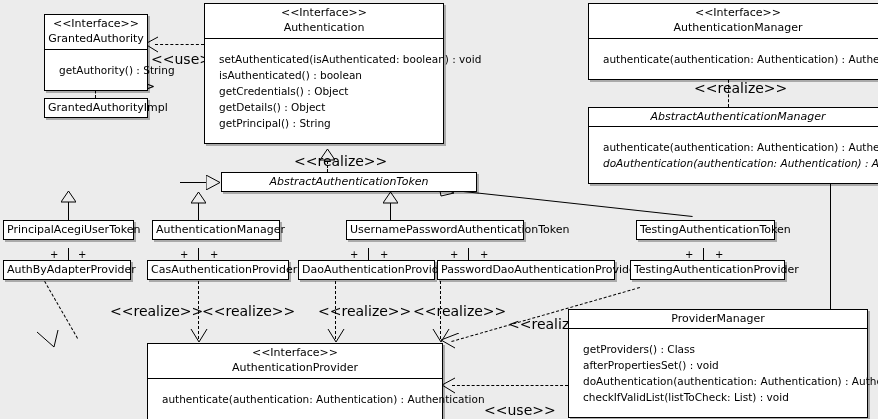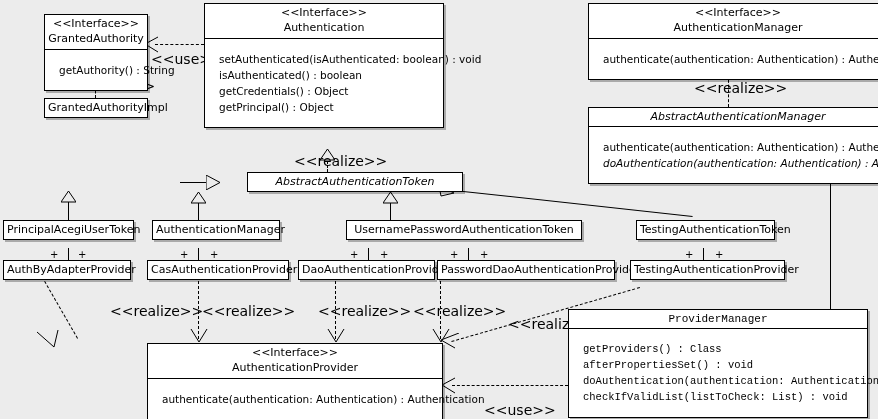--- a/index.html
+++ b/index.html
@@ -287,21 +287,22 @@
 
   <div class="uml-box" style="left:204px; top:3px; width:240px;">
     <div class="hdr">
       <span class="stereo">&lt;&lt;Interface&gt;&gt;</span>
       <span class="cname">Authentication</span>
     </div>
     <div class="compartment">
       <div class="member">setAuthenticated(isAuthenticated: boolean) : void</div>
       <div class="member">isAuthenticated() : boolean</div>
       <div class="member">getCredentials() : Object</div>
-      <div class="member">getPrincipal() : Object</div>
+      <div class="member">getDetails() : Object</div>
+      <div class="member">getPrincipal() : String</div>
     </div>
   </div>
 
   <div class="uml-box" style="left:588px; top:3px; width:300px;">
     <div class="hdr">
       <span class="stereo">&lt;&lt;Interface&gt;&gt;</span>
       <span class="cname">AuthenticationManager</span>
     </div>
     <div class="compartment">
       <div class="member">authenticate(authentication: Authentication) : Authentication</div>
@@ -310,33 +311,33 @@
 
   <div class="uml-box" style="left:588px; top:107px; width:300px;">
     <div class="plain-title abstract">AbstractAuthenticationManager</div>
     <div class="compartment">
       <div class="member">authenticate(authentication: Authentication) : Authentication</div>
       <div class="member abstract">doAuthentication(authentication: Authentication) : Authentication</div>
     </div>
   </div>
 
 
-  <div class="uml-box" style="left:221px; top:172px; width:216px;margin-left:26px;">
+  <div class="uml-box" style="left:221px; top:172px; width:256px;">
     <div class="plain-title abstract">AbstractAuthenticationToken</div>
   </div>
 
   <div class="uml-box" style="left:3px; top:220px; width:131px;">
     <div class="plain-title">PrincipalAcegiUserToken</div>
   </div>
 
   <div class="uml-box" style="left:152px; top:220px; width:128px;">
     <div class="plain-title">AuthenticationManager</div>
   </div>
 
-  <div class="uml-box" style="left:346px; top:220px; width:236px;">
+  <div class="uml-box" style="left:346px; top:220px; width:178px;">
     <div class="plain-title">UsernamePasswordAuthenticationToken</div>
   </div>
 
   <div class="uml-box" style="left:636px; top:220px; width:139px;">
     <div class="plain-title">TestingAuthenticationToken</div>
   </div>
 
   <div class="uml-box" style="left:3px; top:260px; width:128px;">
     <div class="plain-title">AuthByAdapterProvider</div>
   </div>
@@ -360,21 +361,21 @@
   <div class="uml-box" style="left:147px; top:343px; width:296px;">
     <div class="hdr">
       <span class="stereo">&lt;&lt;Interface&gt;&gt;</span>
       <span class="cname">AuthenticationProvider</span>
     </div>
     <div class="compartment">
       <div class="member">authenticate(authentication: Authentication) : Authentication</div>
     </div>
   </div>
 
-  <div class="uml-box" style="left:568px; top:309px; width:300px;font-family:Liberation Mono, monospace;">
+  <div class="uml-box" style="left:568px; top:309px; width:300px;">
     <div class="plain-title">ProviderManager</div>
     <div class="compartment">
       <div class="member">getProviders() : Class</div>
       <div class="member">afterPropertiesSet() : void</div>
       <div class="member">doAuthentication(authentication: Authentication) : Authentication</div>
       <div class="member">checkIfValidList(listToCheck: List) : void</div>
     </div>
   </div>
 
 </div>

